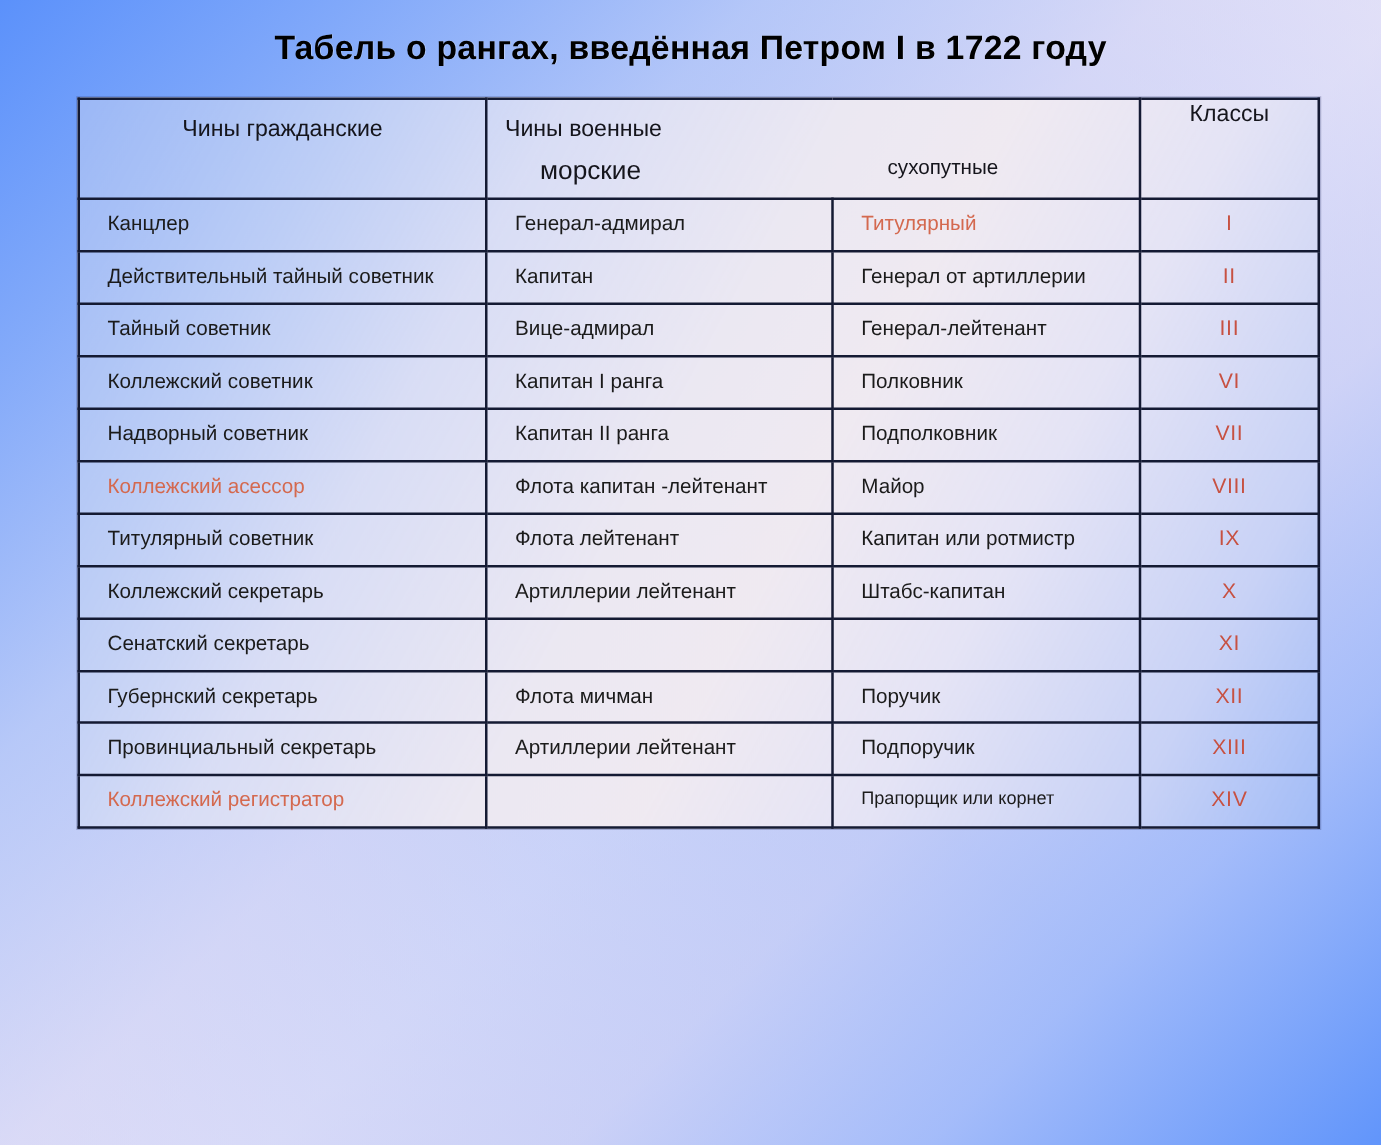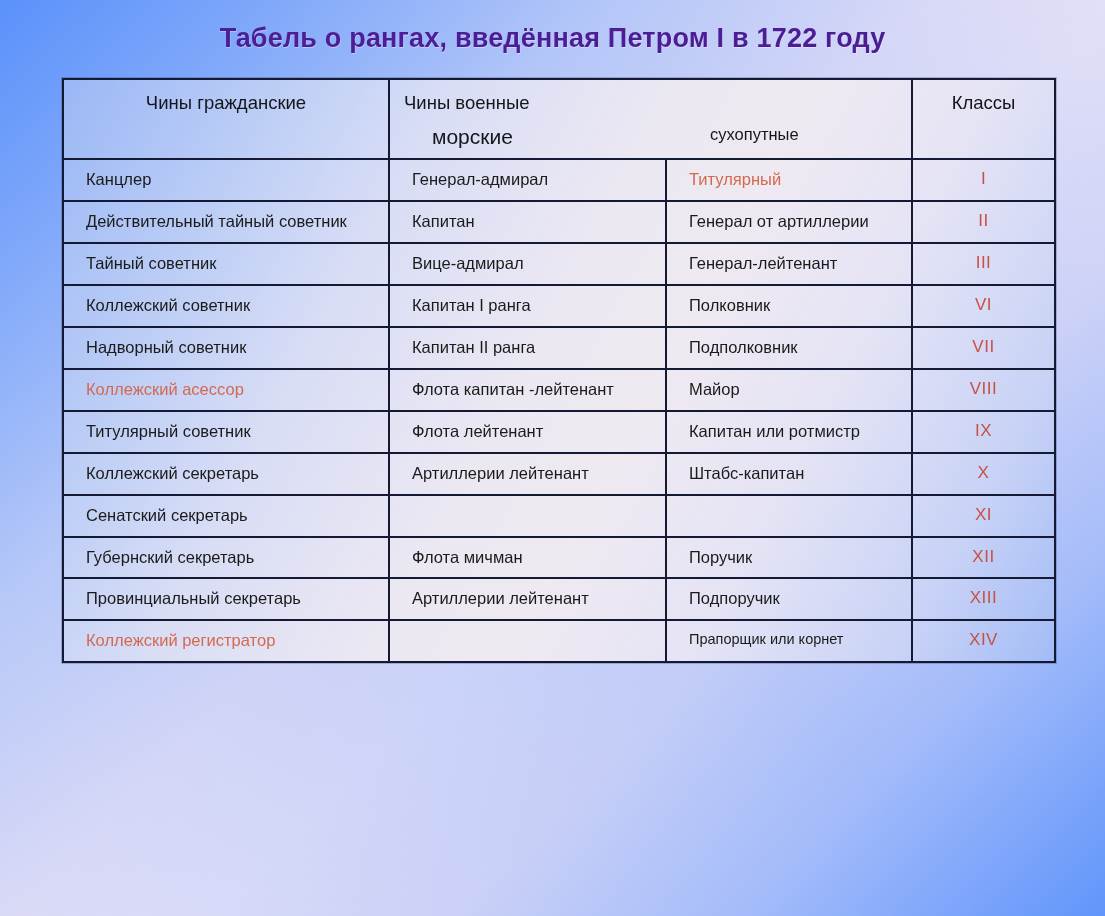--- a/index.html
+++ b/index.html
@@ -39,21 +39,21 @@
   }
 
   #title {
     position: absolute;
     left: 0;
     right: 0;
     top: 23px;
     text-align: center;
     font-size: 27px;
     font-weight: bold;
-    color: #4c1d95;
+    color: #000000;
     letter-spacing: 0.2px;
     text-shadow: 0.5px 0.5px 0 rgba(255,255,255,0.35);
     white-space: nowrap;
   }
 
   
   #rank-table {
     position: absolute;
     left: 62px;
     top: 78px;
@@ -124,21 +124,20 @@
   .hdr-mil-land {
     position: absolute;
     left: 320px;
     top: 45px;
     font-size: 16.5px;
     color: #15151c;
   }
   
   .hdr-class-text {
     text-align: center;
-    padding-top: 12px;
     font-size: 18.5px;
     color: #15151c;
   }
 
   .class-cell {
     text-align: center;
     padding: 9px 0 9px 0;
     font-size: 17px;
     color: #c75142;
     letter-spacing: 0.5px;

